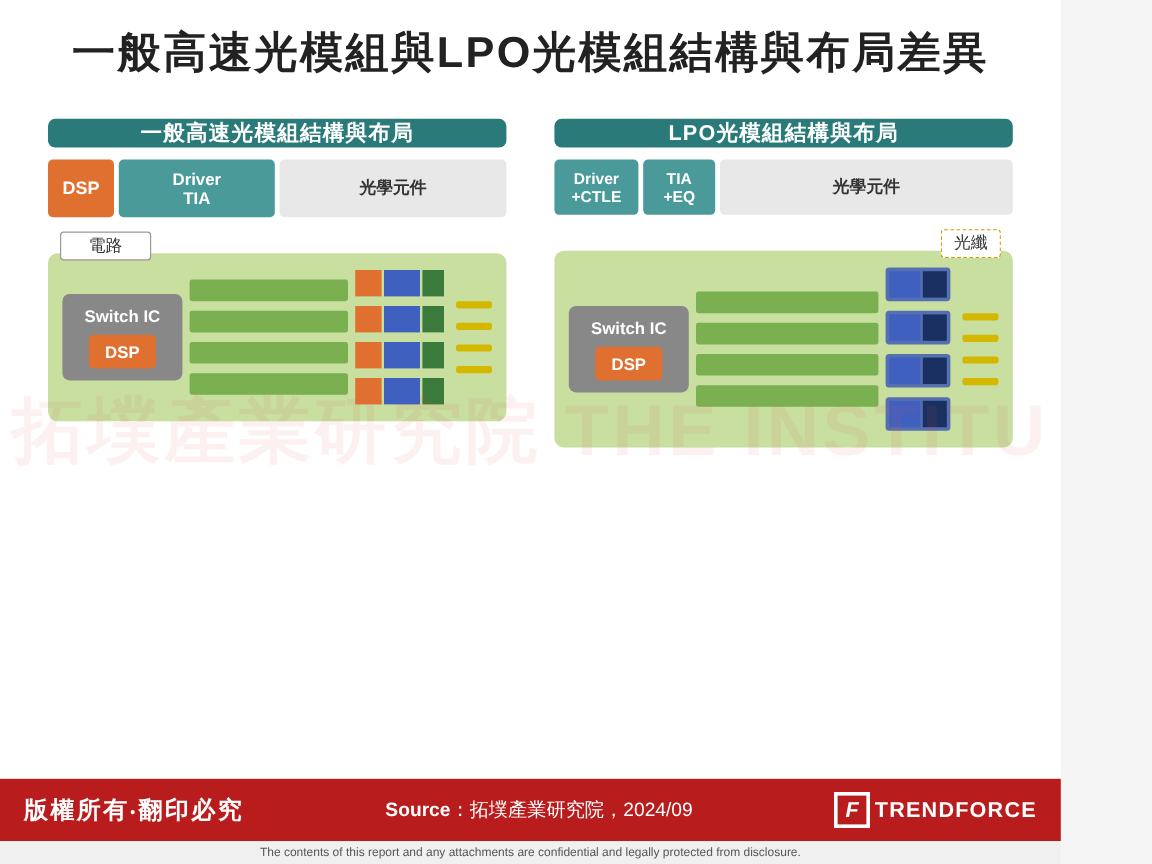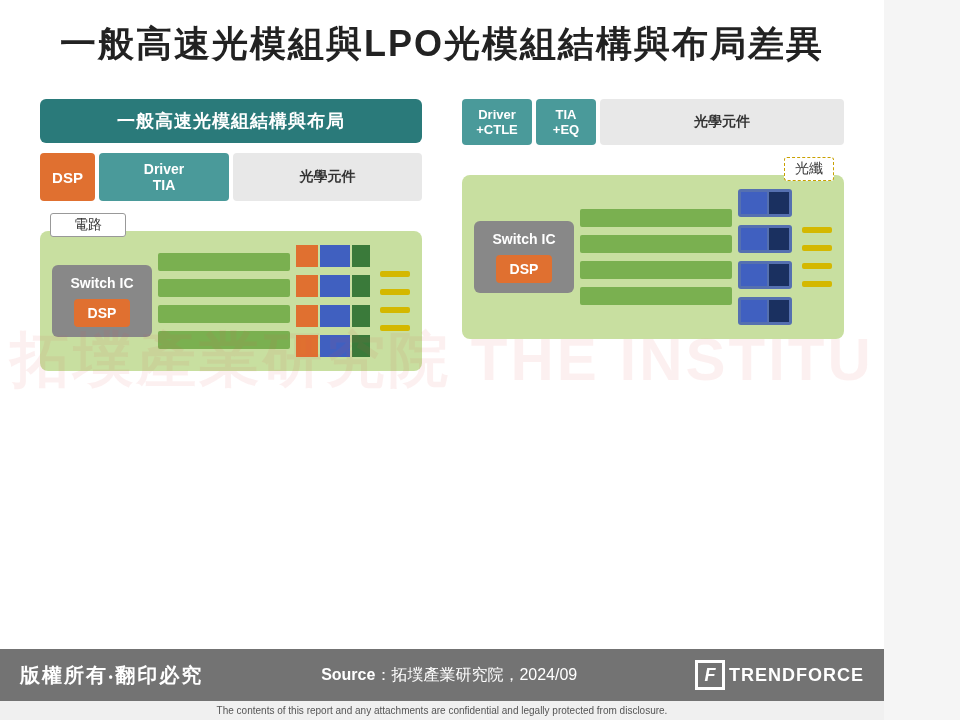--- a/index.html
+++ b/index.html
@@ -51,21 +51,21 @@
       flex-direction: column;
       align-items: center;
     }
 
     
     .diagram-header {
       background: #2a7a7a;
       color: white;
       font-size: 18px;
       font-weight: bold;
-      padding: 10px 20px;
+      padding: 0 20px;
       border-radius: 6px;
       text-align: center;
       width: 100%;
       margin-bottom: 10px;
       letter-spacing: 1px;
     }
 
     
     .component-row {
       display: flex;
@@ -211,21 +211,21 @@
       font-weight: bold;
       color: #e05050;
       white-space: nowrap;
       pointer-events: none;
       z-index: 10;
       letter-spacing: 3px;
     }
 
     
     .footer {
-      background: #737373;
+      background: #b91c1c;
       color: white;
       display: flex;
       flex-direction: row;
       align-items: center;
       justify-content: space-between;
       padding: 0 20px;
       height: 52px;
     }
 
     .footer-copyright {
@@ -393,20 +393,21 @@
               <div class="yellow-line"></div>
               <div class="yellow-line"></div>
               <div class="yellow-line"></div>
               <div class="yellow-line"></div>
             </div>
           </div>
         </div>
       </div>
 
       <div class="diagram">
+        <div class="diagram-header">LPO光模組結構與布局</div>
 
         <div class="component-row">
           <div class="comp-box comp-driver-ctle">Driver<br>+CTLE</div>
           <div class="comp-box comp-tia-eq">TIA<br>+EQ</div>
           <div class="comp-box comp-optics">光學元件</div>
         </div>
 
         <div class="board-area" style="position:relative; margin-top:22px;">
           <div class="fiber-label" style="position:absolute; top:-18px; right:10px; background:white; border:1.5px dashed #c8a000; padding:2px 10px; font-size:14px; color:#333; border-radius:3px;">光纖</div>
           <div class="board-content">

